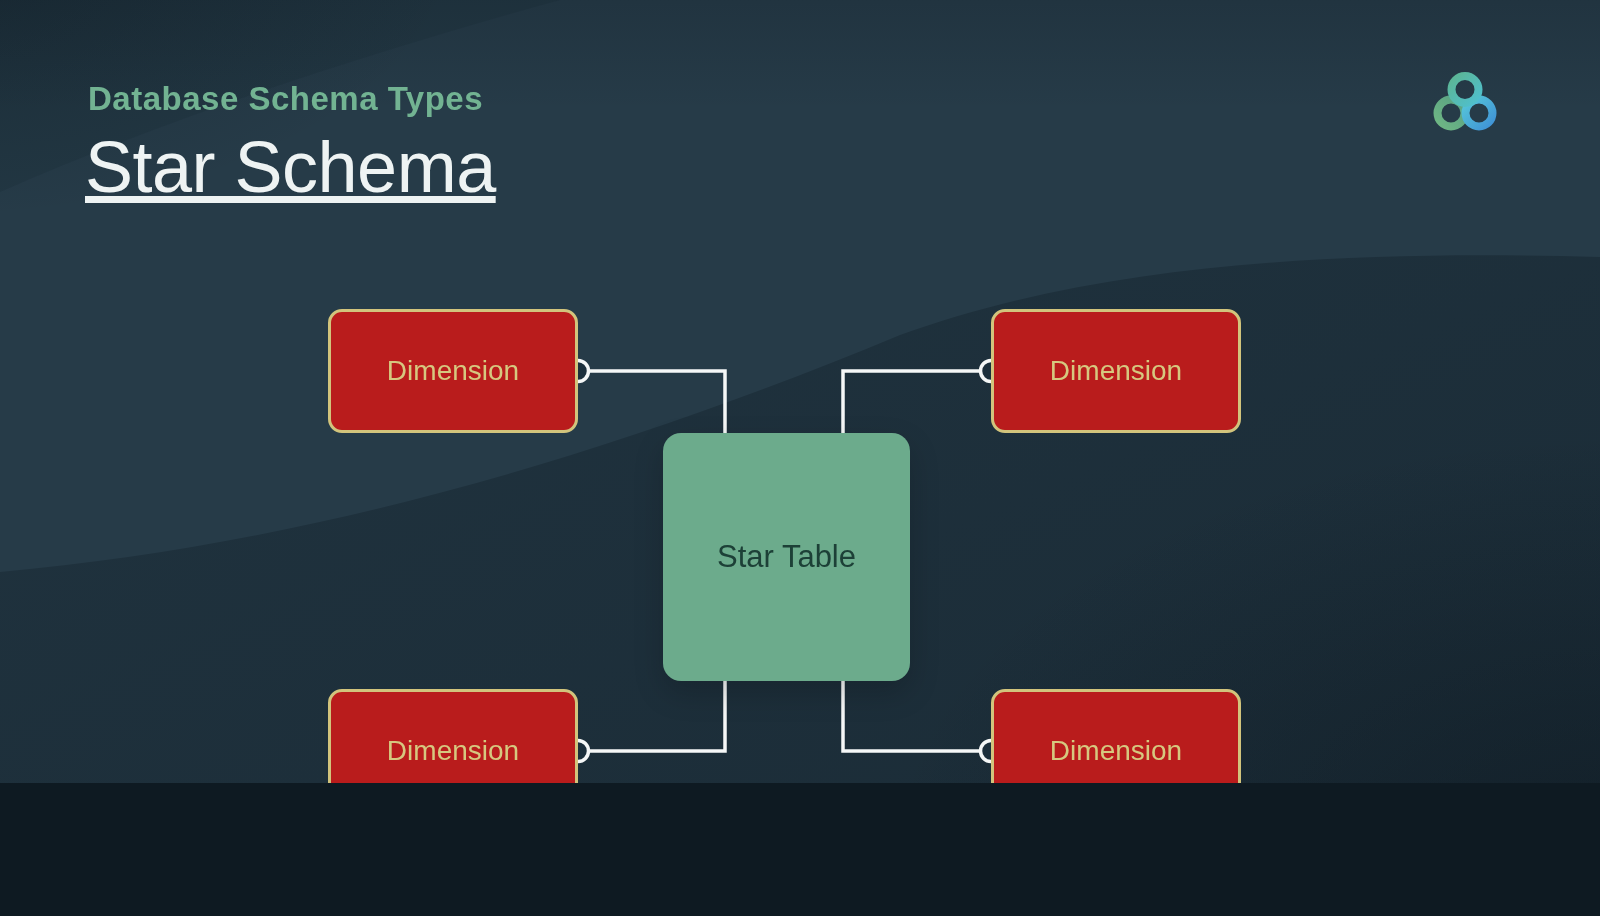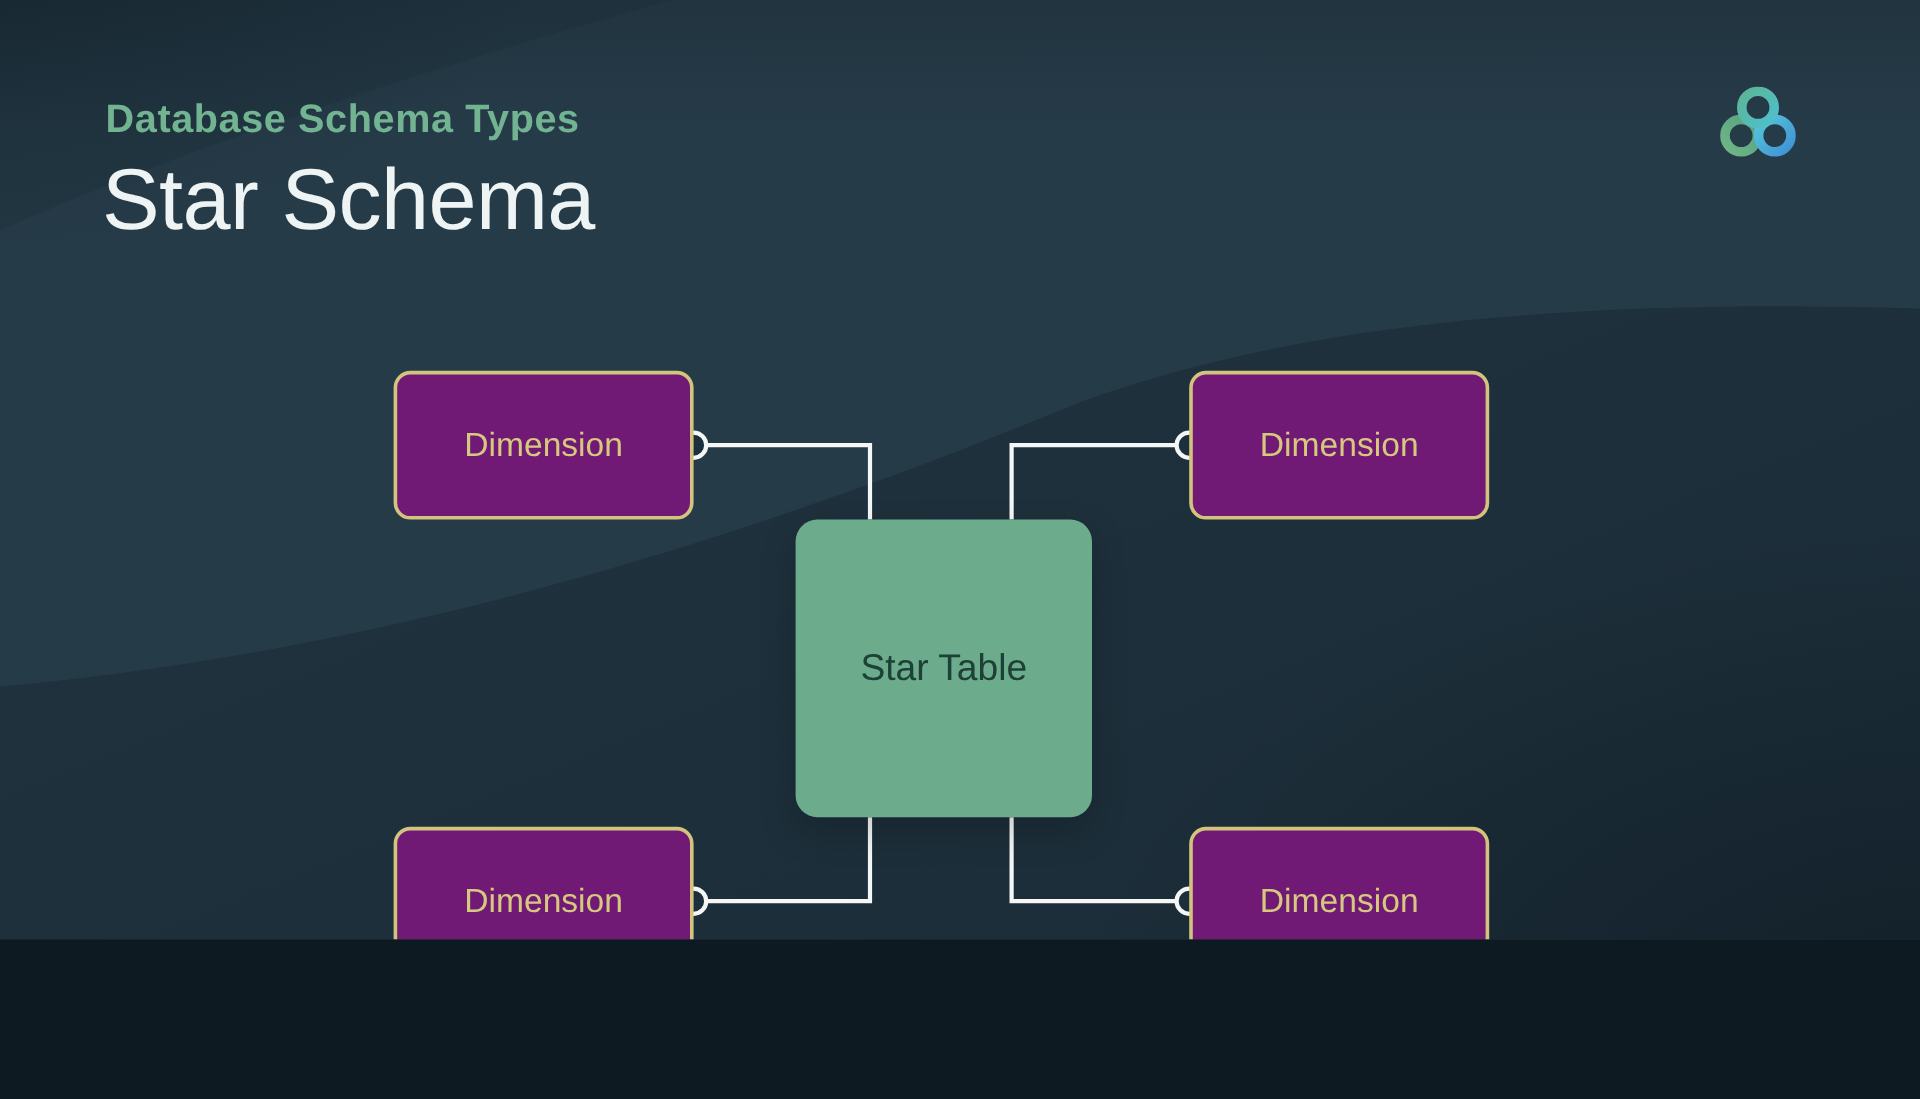--- a/index.html
+++ b/index.html
@@ -22,32 +22,33 @@
   
   .eyebrow{
     position:absolute;left:88px;top:80px;
     font-size:33px;font-weight:bold;letter-spacing:.5px;
     color:#72b392;
   }
   .title{
     position:absolute;left:85px;top:126px;margin:0;
     font-size:72px;font-weight:400;letter-spacing:-.5px;
     color:#eef3f3;
+    text-decoration:underline;
   }
   .logo{position:absolute;left:1428px;top:72px;}
   
   .connectors{position:absolute;inset:0;}
   .node{
     position:absolute;box-sizing:border-box;
     display:flex;align-items:center;justify-content:center;
     text-align:center;
   }
   .dim-box{
     width:250px;height:124px;
-    background:#701a75;
+    background:#b91c1c;
     border:3px solid #d2c47c;
     border-radius:14px;
     color:#d6c87f;font-size:28px;
   }
   .dim-tl{left:328px;top:309px;}
   .dim-tr{left:991px;top:309px;}
   .dim-bl{left:328px;top:689px;}
   .dim-br{left:991px;top:689px;}
   .fact-box{
     left:663px;top:433px;width:247px;height:248px;

